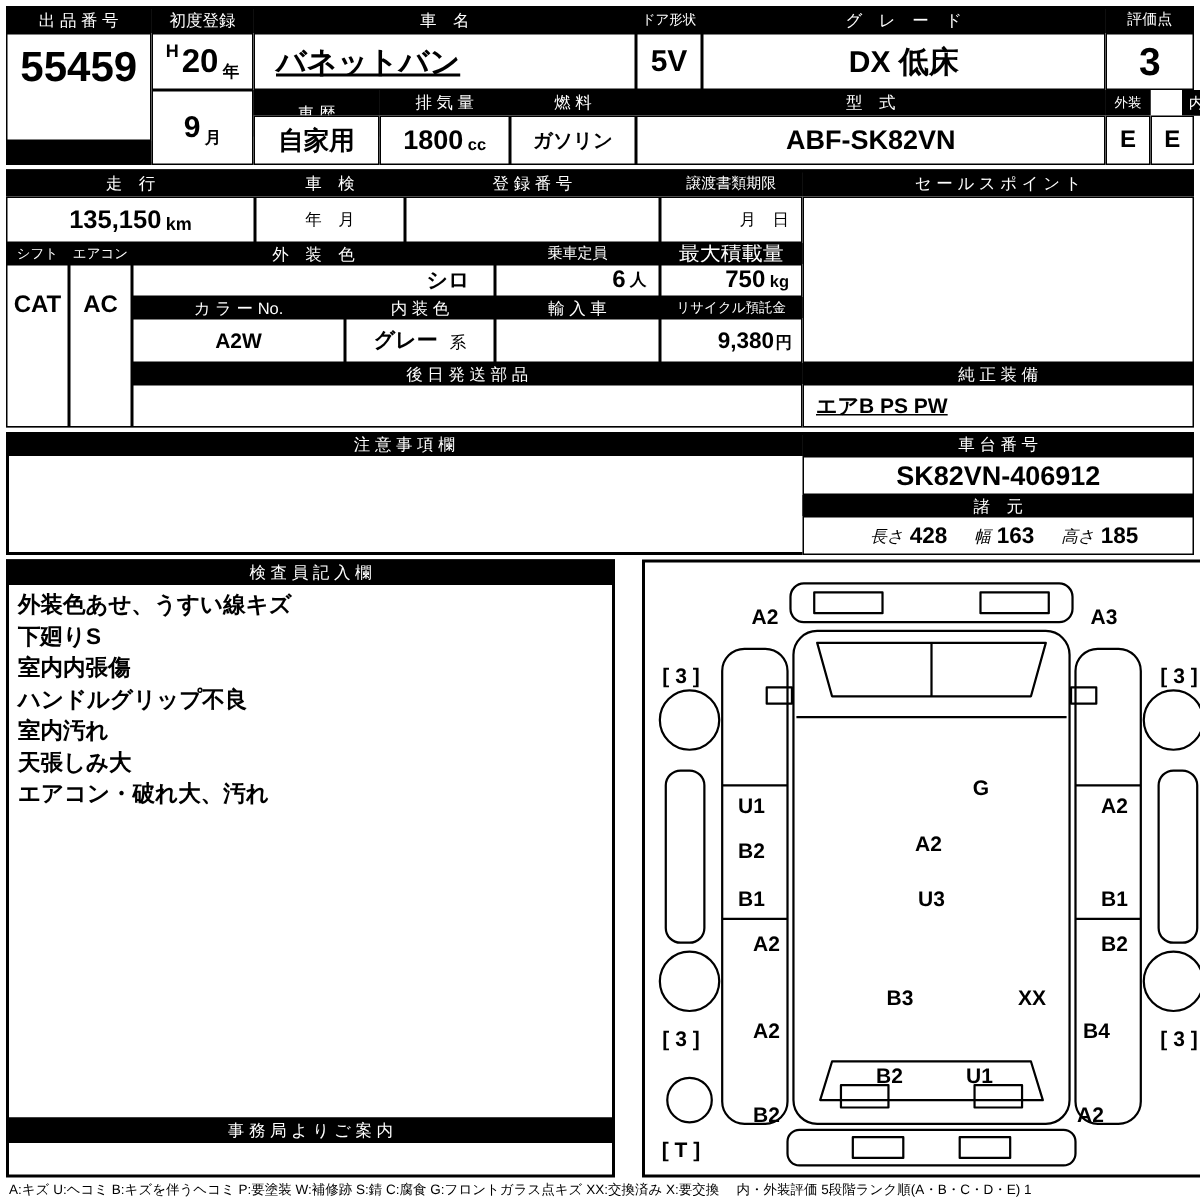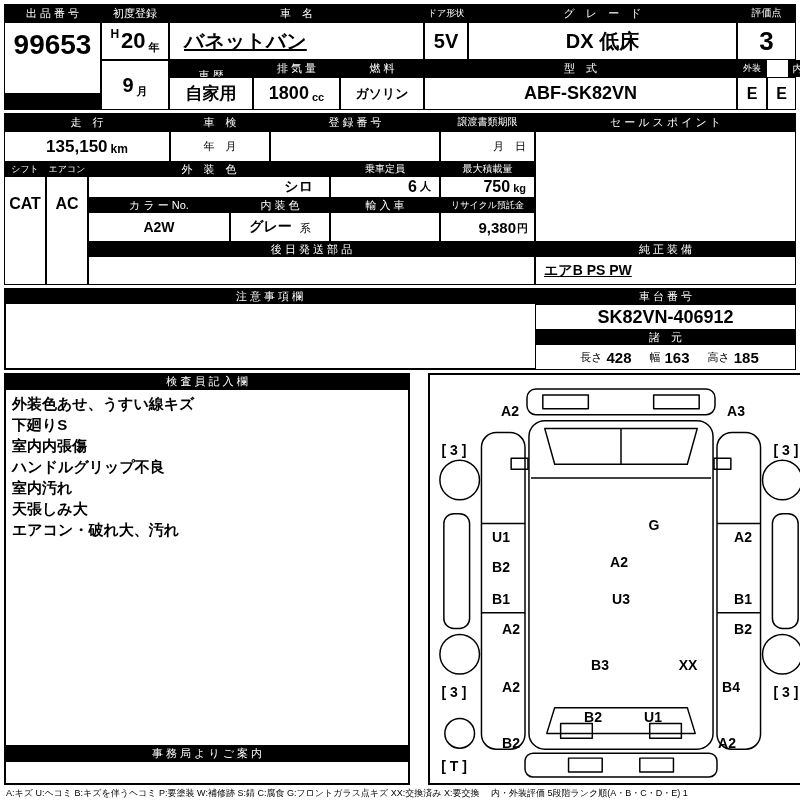--- a/index.html
+++ b/index.html
@@ -13,35 +13,35 @@
   .v { font-weight:bold; }
   .black { background:#000; }
   .unit { font-size:11px; font-weight:bold; align-self:flex-end; margin:0 0 4px 3px; }
   .era { font-size:12px; font-weight:bold; align-self:flex-start; margin:4px 2px 0 0; }
   .big { font-size:22px; font-weight:bold; }
   .top-align { align-items:flex-start; }
   .left-align { justify-content:flex-start;text-decoration:underline; }
   .right-align { justify-content:flex-end; }
   .notes-box { position:absolute; padding:3px 8px; text-align:left; }
   .note-line { font-weight:bold; font-size:15px; line-height:21px; white-space:nowrap; }
-  .dim-l { font-size:11px; margin:0 4px 0 8px; }
+  .dim-l { font-size:11px; margin:0 4px 0 8px;font-style:italic; }
   .dim-v { font-size:15px; font-weight:bold; margin-right:10px; }
   .mark { position:absolute; transform:translate(-50%,-50%); font-weight:bold; font-size:14px; white-space:nowrap; }
   .legend { position:absolute; font-size:9px; line-height:14px; white-space:nowrap; overflow:hidden; }
   svg { display:block; }
 </style>
 </head>
 <body>
 
 <div id="page">
 
   <div class="region" style="left:4px;top:4px;width:792px;height:106px"></div>
 
   <div class="c h" style="left:4px;top:4px;width:97px;height:18px">出 品 番 号</div>
-  <div class="c v top-align" style="left:4px;top:22px;width:97px;height:72px;font-size:28px;padding-top:6px">99653</div>
+  <div class="c v top-align" style="left:4px;top:22px;width:97px;height:72px;font-size:28px;padding-top:6px">55459</div>
   <div class="c black" style="left:4px;top:94px;width:97px;height:16px"></div>
 
   <div class="c h" style="left:101px;top:4px;width:68px;height:18px">初度登録</div>
   <div class="c" style="left:101px;top:22px;width:68px;height:38px">
     <span class="era">H</span>
     <span class="big">20</span>
     <span class="unit">年</span>
   </div>
   <div class="c" style="left:101px;top:60px;width:68px;height:50px">
     <span class="big" style="font-size:20px">9</span>
@@ -97,21 +97,21 @@
   <div class="c h" style="left:440px;top:113px;width:95px;height:18px;font-size:10px">譲渡書類期限</div>
   <div class="c right-align" style="left:440px;top:131px;width:95px;height:31px;font-size:11px;padding-right:8px">月　日</div>
 
   <div class="c h" style="left:535px;top:113px;width:261px;height:18px">セ ー ル ス ポ イ ン ト</div>
   <div class="c" style="left:535px;top:131px;width:261px;height:111px"></div>
 
   <div class="c h" style="left:4px;top:162px;width:42px;height:14px;font-size:9px">シフト</div>
   <div class="c h" style="left:46px;top:162px;width:42px;height:14px;font-size:9px">エアコン</div>
   <div class="c h" style="left:88px;top:162px;width:242px;height:14px">外　装　色</div>
   <div class="c h" style="left:330px;top:162px;width:110px;height:14px;font-size:10px">乗車定員</div>
-  <div class="c h" style="left:440px;top:162px;width:95px;height:14px;font-size:10px">最大積載量</div>
+  <div class="c h" style="left:440px;top:162px;width:95px;height:14px;font-size:14px">最大積載量</div>
 
   <div class="c v top-align" style="left:4px;top:176px;width:42px;height:109px;font-size:16px;padding-top:18px">CAT</div>
   <div class="c v top-align" style="left:46px;top:176px;width:42px;height:109px;font-size:16px;padding-top:18px">AC</div>
   <div class="c v right-align" style="left:88px;top:176px;width:242px;height:22px;font-size:14px;padding-right:16px">シロ</div>
   <div class="c right-align" style="left:330px;top:176px;width:110px;height:22px;padding-right:8px">
     <span class="v" style="font-size:16px">6</span>
     <span class="unit" style="margin-bottom:3px">人</span>
   </div>
   <div class="c right-align" style="left:440px;top:176px;width:95px;height:22px;padding-right:8px">
     <span class="v" style="font-size:16px">750</span>

